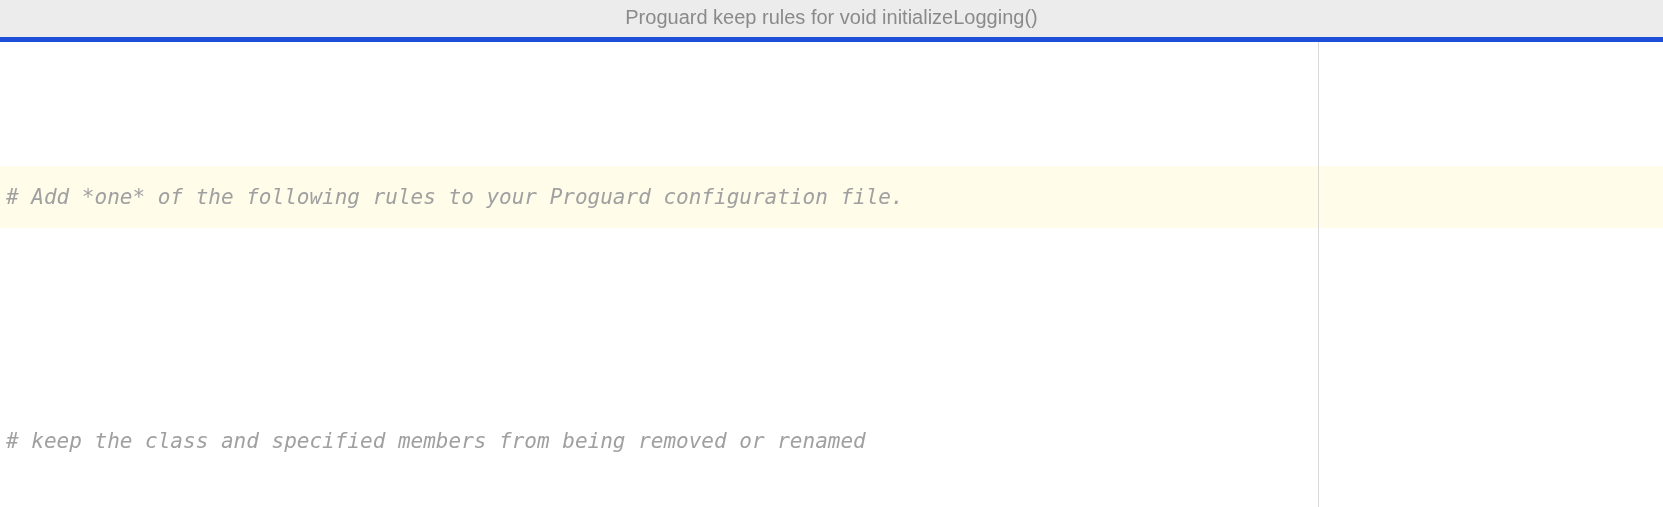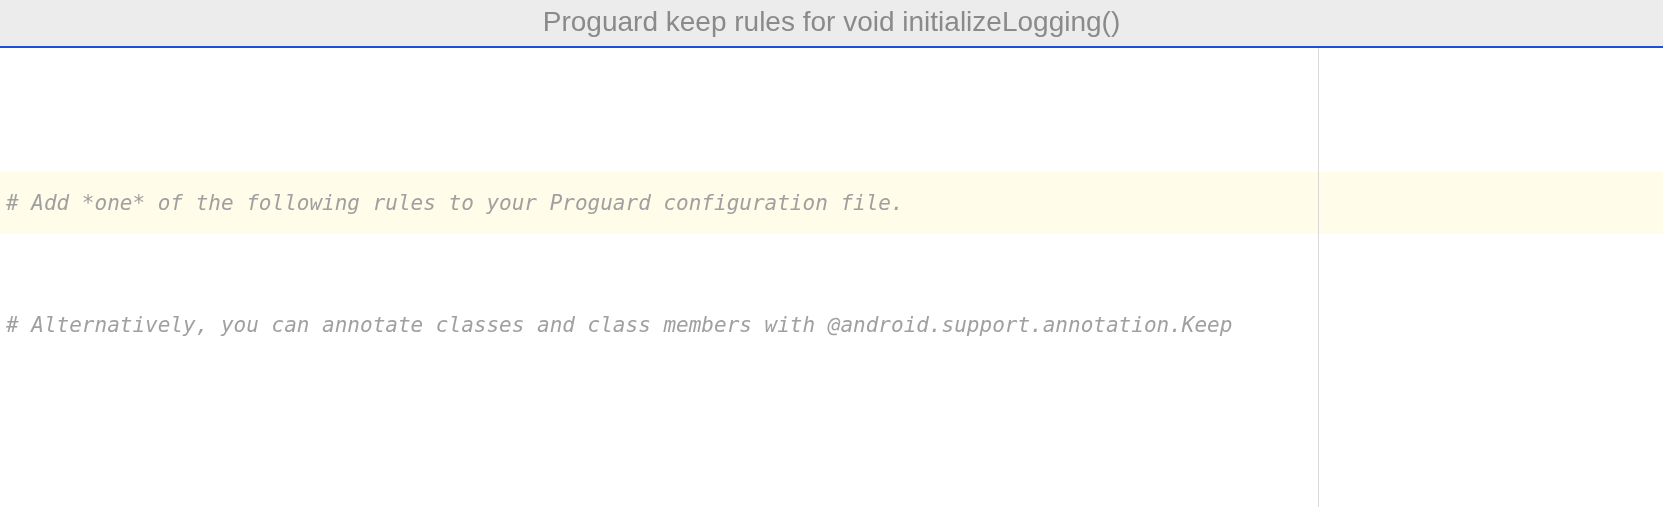--- a/index.html
+++ b/index.html
@@ -8,24 +8,24 @@
     padding: 0;
     font-family: -apple-system, BlinkMacSystemFont, "Segoe UI", sans-serif;
     background: #fff;
     width: 1663px;
     height: 507px;
     overflow: hidden;
   }
   .title-bar {
     background: #ececec;
     color: #8a8a8a;
-    font-size: 28px;
+    font-size: 20px;
     text-align: center;
     padding: 6px 0 8px 0;
-    border-bottom: 2px solid #1d4ed8;
+    border-bottom: 5px solid #1d4ed8;
   }
   .editor {
     position: relative;
     font-family: "Menlo", "Consolas", monospace;
     font-size: 21px;
     line-height: 30px;
     white-space: pre;
     padding-top: 4px;
   }
   .line {
@@ -50,23 +50,23 @@
 </style>
 </head>
 <body>
 
 <div class="title-bar">Proguard keep rules for void initializeLogging()</div>
 
 <div class="editor">
   <div class="margin-line"></div>
 
   <div class="line hl"><span class="comment"># Add *one* of the following rules to your Proguard configuration file.</span></div>
-  <div class="line"><span class="comment"># Alternatively, you can annotate classes and class members with @android.support.annotation.Keep</span></div>
   <div class="line blank"></div>
 
+  <div class="line"><span class="comment"># keep the class and specified members from being removed or renamed</span></div>
   
   
 
   
   
   
   
 
   
   

